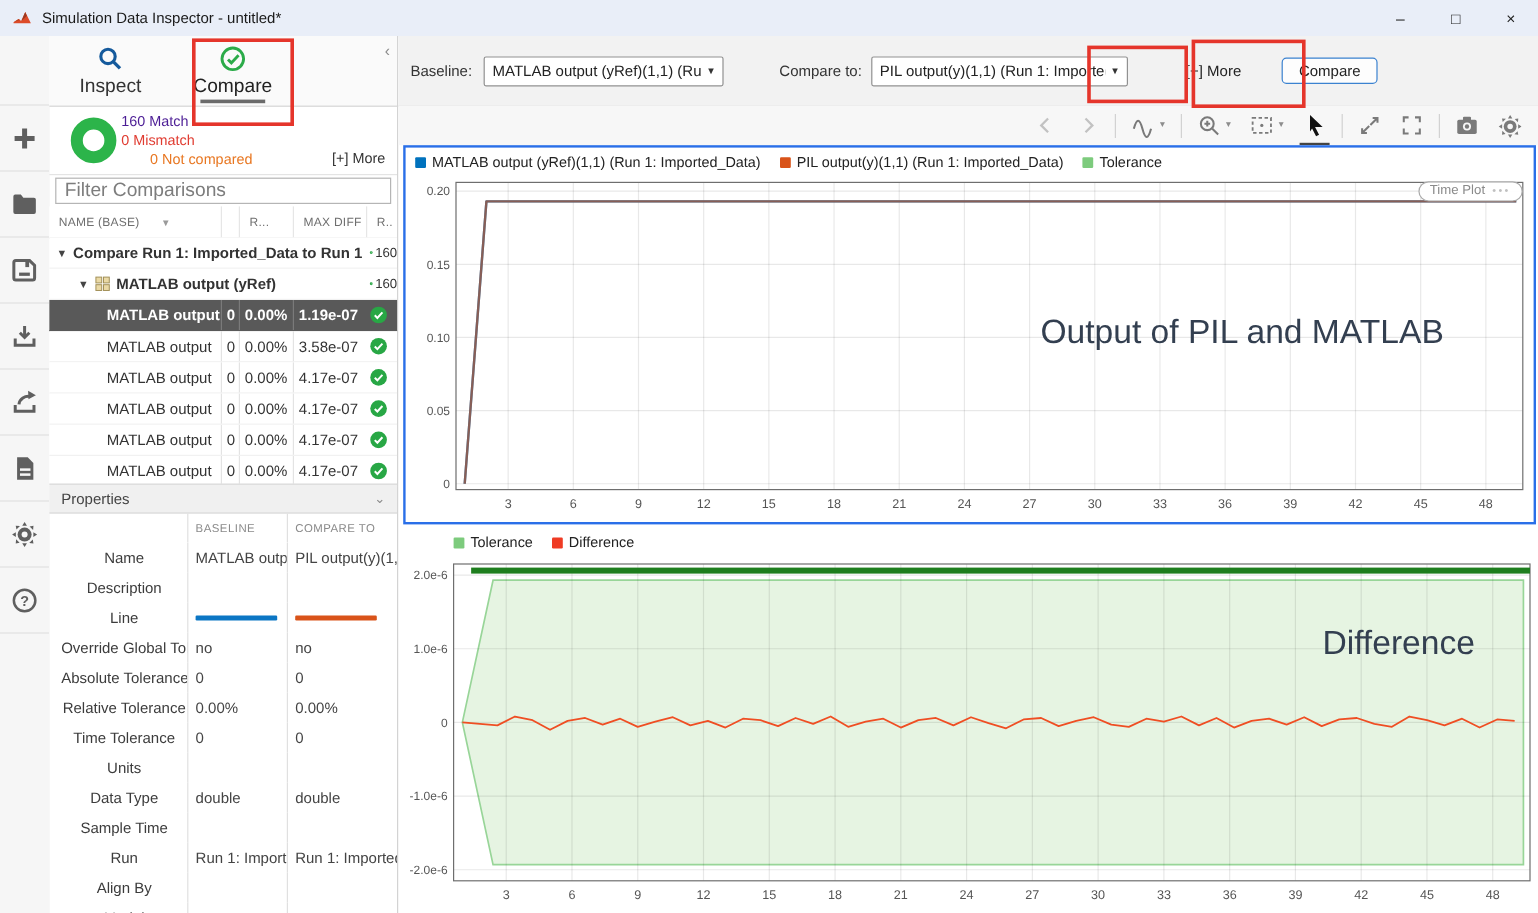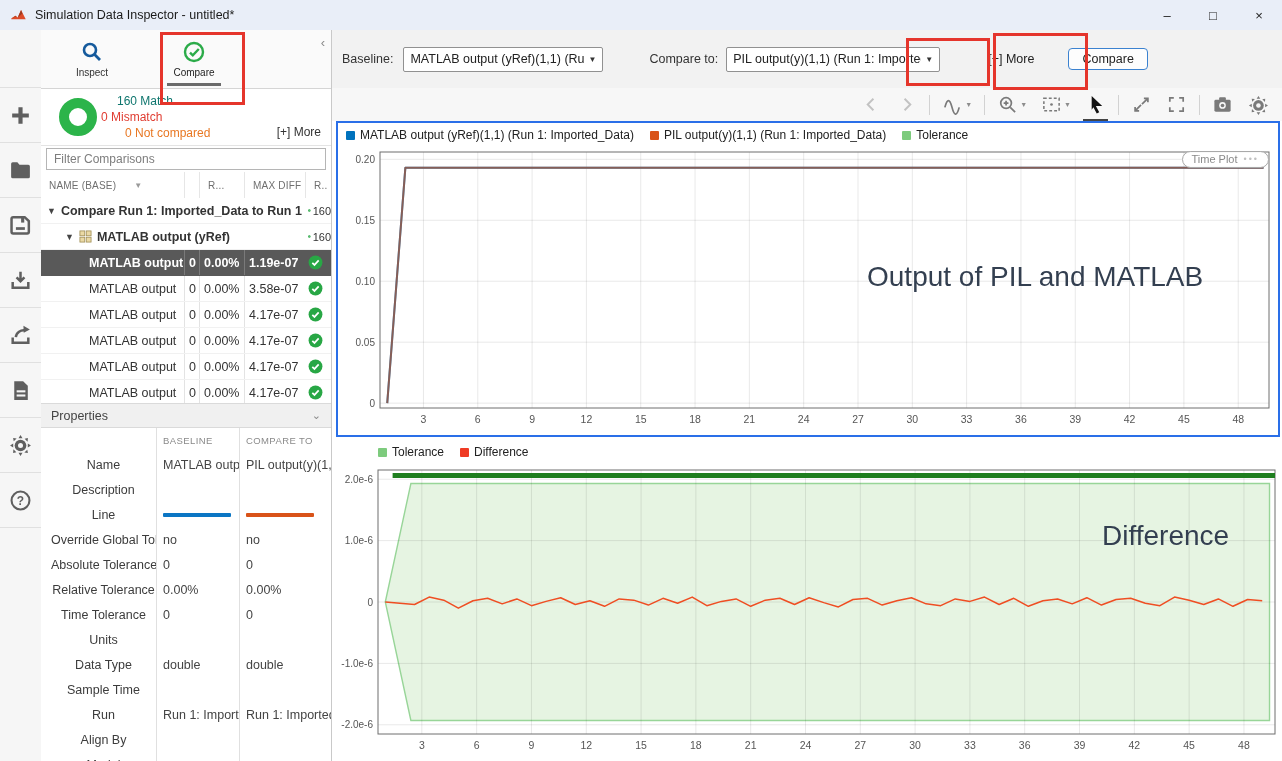--- a/index.html
+++ b/index.html
@@ -22,38 +22,38 @@
   .strip-cell{height:54px;display:flex;align-items:center;justify-content:center;
               border-bottom:1px solid #e0e0e0;color:#5f5f5f;}
 
   
   #leftpanel{position:absolute;left:41px;top:30px;width:290px;bottom:0;background:#fff;
              border-right:1px solid #c9c9c9;overflow:hidden;}
   #tabs{position:absolute;left:0;top:0;width:100%;height:58px;background:#fafafa;
         border-bottom:1px solid #d5d5d5;display:flex;}
   .tab{width:102px;display:flex;flex-direction:column;align-items:center;justify-content:center;
        gap:3px;position:relative;}
-  .tab .tab-label{font-size:10px;color:#333;}
+  .tab .tab-label{font-size:16px;color:#333;}
   .tab.active .tab-label{color:#222;}
   .tab-underline{position:absolute;left:24px;right:24px;bottom:2px;height:3px;background:#6b6b6b;}
   #collapse-left{position:absolute;right:6px;top:6px;color:#8a8a8a;font-size:13px;line-height:1;}
 
   #status{position:absolute;left:0;top:58px;width:100%;height:57px;border-bottom:1px solid #e4e4e4;}
   #donut{position:absolute;left:18px;top:10px;width:18px;height:18px;border:10px solid #2cb44a;
          border-radius:50%;background:#fff;}
   .status-lines{position:absolute;left:60px;top:6px;display:flex;flex-direction:column;gap:1px;}
   .status-lines span{font-size:12px;line-height:15px;}
-  .st-match{color:#0f766e;margin-left:16px;}
+  .st-match{color:#4c1d95;}
   .st-mismatch{color:#e03c31;}
   .st-notcompared{color:#e87722;margin-left:24px;}
   #status-more{position:absolute;right:10px;bottom:6px;font-size:12px;color:#333;}
 
   #filter-wrap{position:absolute;left:5px;right:5px;top:118px;height:22px;}
   #filter-input{width:100%;height:100%;box-sizing:border-box;border:1px solid #b5b5b5;
-                padding:0 7px;font-size:12px;font-family:"Liberation Sans",sans-serif;color:#333;outline:none;}
+                padding:0 7px;font-size:16px;font-family:"Liberation Sans",sans-serif;color:#333;outline:none;}
   #filter-input::placeholder{color:#7d7d7d;opacity:1;}
 
   #table-head{position:absolute;left:0;top:142px;width:100%;height:26px;
               display:grid;grid-template-columns:143px 15px 45px 61px 26px;
               align-items:center;border-bottom:1px solid #dcdcdc;background:#fff;}
   .th{font-size:10px;color:#6f6f6f;letter-spacing:.2px;white-space:nowrap;overflow:hidden;
       padding-left:8px;box-sizing:border-box;display:flex;align-items:center;gap:18px;}
   .th .col-caret{color:#9a9a9a;font-size:8px;}
   .th+.th{border-left:1px solid #e6e6e6;height:100%;}
 

